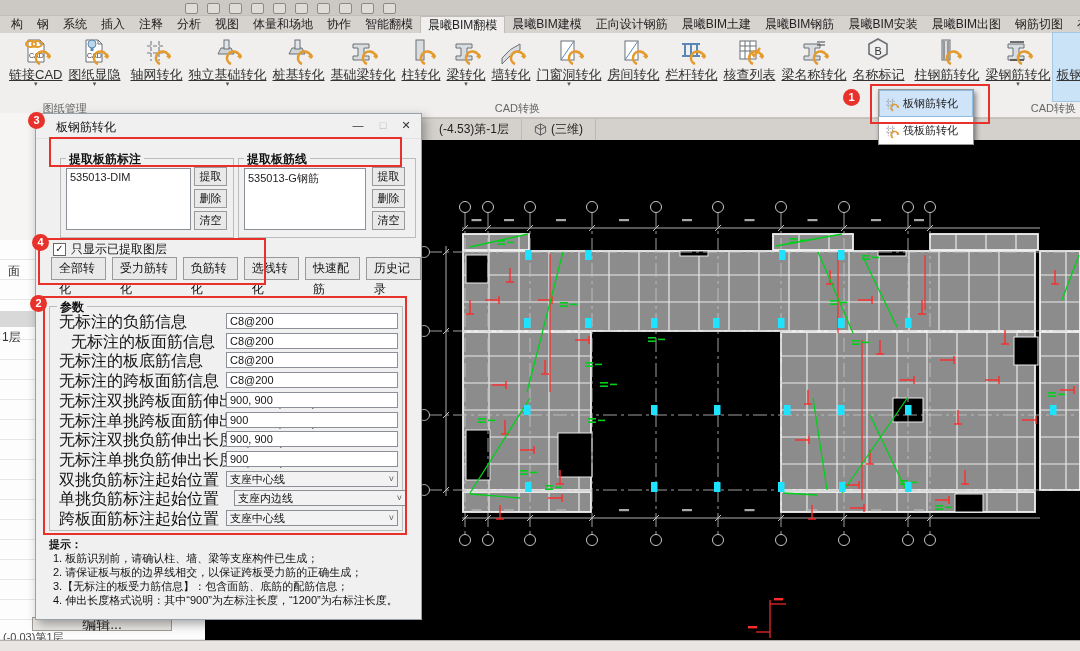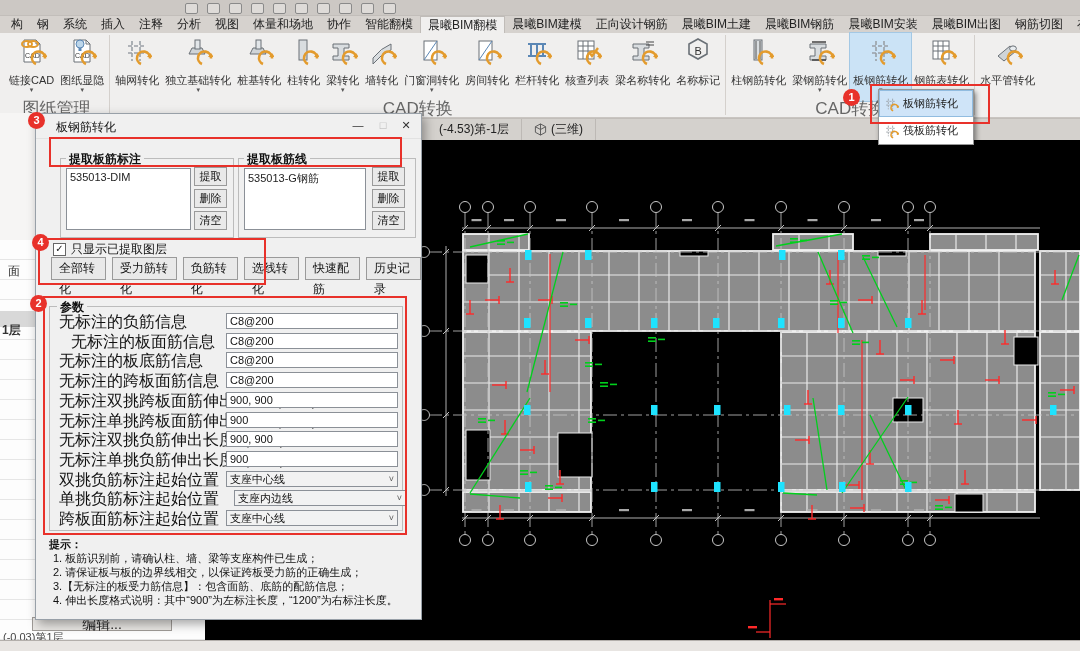--- a/index.html
+++ b/index.html
@@ -11,23 +11,23 @@
   .qat{width:11px;height:9px;border:1px solid #8a8a8a;background:#dedbd8;border-radius:2px;margin-bottom:1px;}
   #menubar{left:0;top:16px;width:1080px;height:17px;background:#d6d2ce;display:flex;align-items:center;padding-left:4px;box-sizing:border-box;}
   .mtab{font-size:12px;color:#222;padding:1px 7px;white-space:nowrap;height:15px;line-height:15px;}
   .mtab.active{background:#f0efee;border:1px solid #c0bcb8;border-bottom:none;}
   
   #ribbon{left:0;top:33px;width:1080px;height:85px;background:#f0efee;border-bottom:1px solid #c9c5c1;display:flex;align-items:stretch;padding-left:6px;box-sizing:border-box;}
   .rgroup{display:flex;flex-direction:column;}
   .rbtns{display:flex;flex:1;}
   .rbtn{display:flex;flex-direction:column;align-items:center;padding:3px 3px 0 3px;cursor:default;white-space:nowrap;}
   .rbtn.active{background:#cbe3f6;outline:1px solid #a4c8e4;}
-  .rbtn .lbl{font-size:11px;color:#333;line-height:13px;margin-top:8px;}
+  .rbtn .lbl{font-size:13px;color:#333;line-height:13px;margin-top:2px;text-decoration:underline;}
   .rbtn .arr{font-size:7px;color:#555;line-height:6px;}
-  .rcap{font-size:17px;color:#666;text-align:center;height:16px;line-height:15px;}
+  .rcap{font-size:11px;color:#666;text-align:center;height:16px;line-height:15px;}
   .rdiv{width:1px;background:#d4d0cc;margin:2px 2px;}
   
   #viewtabs{left:205px;top:118px;width:875px;height:22px;background:#d4d1cd;border-top:1px solid #c2beba;display:flex;align-items:center;padding-left:222px;box-sizing:border-box;}
   .vtab{display:flex;align-items:center;gap:4px;font-size:12px;color:#222;padding:0 12px;height:21px;border-right:1px solid #bdb9b5;}
   #canvas{left:205px;top:140px;}
   
   #leftpanel{left:0;top:113px;width:205px;height:527px;background:#f6f5f4;border-right:1px solid #b7b3af;}
   #lp-rows{left:0;top:127px;width:205px;height:420px;
     background:repeating-linear-gradient(#fdfdfd 0 19px,#e6e6e6 19px 20px);}
   .lp-txt{font-size:12px;color:#333;white-space:nowrap;}
@@ -43,21 +43,21 @@
   #dialog{left:35px;top:113px;width:385px;height:505px;background:#f0f0f0;border:1px solid #98a0a8;box-shadow:3px 4px 10px rgba(0,0,0,.35);z-index:30;}
   #dlg-title{left:0;top:0;width:100%;height:24px;background:#f0f0f0;border-bottom:1px solid #e2e2e2;}
   #dlg-title .t{position:absolute;left:20px;top:5px;font-size:12px;color:#111;}
   .wbtn{position:absolute;top:3px;width:22px;height:17px;text-align:center;font-size:11px;color:#333;line-height:17px;}
   .gbox{position:absolute;border:1px solid #bcbcbc;}
   .glabel{position:absolute;font-size:12px;color:#111;background:#f0f0f0;padding:0 3px;font-weight:bold;}
   .listbox{position:absolute;background:#fff;border:1px solid #8b9097;font-size:11px;color:#222;padding:2px 3px;box-sizing:border-box;}
   .sbtn{position:absolute;width:33px;height:19px;background:#e9e9e9;border:1px solid #9a9a9a;font-size:11px;text-align:center;line-height:17px;color:#111;box-sizing:border-box;}
   #dlg-check{position:absolute;left:17px;top:127px;display:flex;gap:5px;align-items:center;font-size:12px;color:#111;}
   .cbx{width:11px;height:11px;border:1px solid #666;background:#fff;font-size:10px;line-height:10px;text-align:center;color:#222;}
-  #dlg-actions{position:absolute;left:15px;top:143px;display:flex;gap:6px;}
+  #dlg-actions{position:absolute;left:15px;top:143px;display:flex;gap:6px;justify-content:flex-end;}
   .abtn{height:23px;background:#e9e9e9;border:1px solid #9a9a9a;font-size:12px;color:#111;padding:0 7px;line-height:21px;box-sizing:border-box;}
   #param-rows{position:absolute;left:0;top:0;width:100%;}
   .prow{position:absolute;left:23px;height:17px;font-size:16px;color:#111;line-height:17px;white-space:nowrap;}
   .pval{position:absolute;left:190px;width:172px;height:16px;border:1px solid #8b9097;background:#fff;font-size:11px;line-height:15px;padding:0 3px;box-sizing:border-box;color:#111;}
   .psel{background:#f2f2f2;}
   .psel .ar{position:absolute;right:3px;top:0;font-size:9px;color:#555;}
   .tip{position:absolute;font-size:11px;color:#111;white-space:nowrap;}
   
   .redbox{border:2px solid #e8312a;z-index:50;}
   .badge{width:17px;height:17px;border-radius:50%;background:#e8312a;color:#fff;font-size:11px;font-weight:bold;text-align:center;line-height:17px;z-index:55;}
@@ -157,20 +157,29 @@
             <path d="M6 18 h16 l-3 -6 h-10 z" fill="#cfd4d8" stroke="#6a7076"></path>
             <rect x="12" y="4" width="5" height="9" fill="#e2e6e9" stroke="#6a7076"></rect>
             <path d="M19 28 a6.5 6.5 0 1 1 9 -5.5" fill="none" stroke="#e39b2d" stroke-width="2.6"></path>
             <path d="M28 17 l3 4 h-6 z" fill="#e39b2d"></path>
           </svg>
           <span class="lbl">桩基转化</span>
           <span class="arr">&nbsp;</span>
         </div>
         <div class="rbtn">
           <svg width="30" height="30" viewBox="0 0 30 30">
+            <path d="M5 8 h16 v4 h-5 v8 h5 v4 h-16 v-4 h5 v-8 h-5 z" fill="#d9dde0" stroke="#6a7076"></path>
+            <path d="M19 28 a6.5 6.5 0 1 1 9 -5.5" fill="none" stroke="#e39b2d" stroke-width="2.6"></path>
+            <path d="M28 17 l3 4 h-6 z" fill="#e39b2d"></path>
+          </svg>
+          <span class="lbl">基础梁转化</span>
+          <span class="arr">&nbsp;</span>
+        </div>
+        <div class="rbtn">
+          <svg width="30" height="30" viewBox="0 0 30 30">
             <rect x="10" y="4" width="8" height="20" fill="#d9dde0" stroke="#6a7076"></rect>
             <path d="M19 28 a6.5 6.5 0 1 1 9 -5.5" fill="none" stroke="#e39b2d" stroke-width="2.6"></path>
             <path d="M28 17 l3 4 h-6 z" fill="#e39b2d"></path>
           </svg>
           <span class="lbl">柱转化</span>
           <span class="arr">&nbsp;</span>
         </div>
         <div class="rbtn">
           <svg width="30" height="30" viewBox="0 0 30 30">
             <path d="M5 8 h16 v4 h-5 v8 h5 v4 h-16 v-4 h5 v-8 h-5 z" fill="#d9dde0" stroke="#6a7076"></path>
@@ -311,21 +320,21 @@
         </div>
       </div>
       <div class="rcap"></div>
     </div>
   </div>
 
 <div id="leftpanel" class="abs">
   <div id="lp-rows" class="abs"></div>
   <div id="lp-sel" class="abs"></div>
   <span class="lp-txt abs" style="left:8px;top:150px;">面</span>
-  <span class="lp-txt abs" style="left:2px;top:209px;font-weight:bold;">1层</span>
+  <span class="lp-txt abs" style="left:2px;top:216px;">1层</span>
 
 </div>
 <div id="edit-btn" class="abs">编辑...</div>
 <div id="lp-level" class="abs">(-0.03)第1层</div>
 
 <div id="viewtabs" class="abs">
     <div class="vtab">
       <span>(-4.53)第-1层</span>
     </div>
     <div class="vtab">

